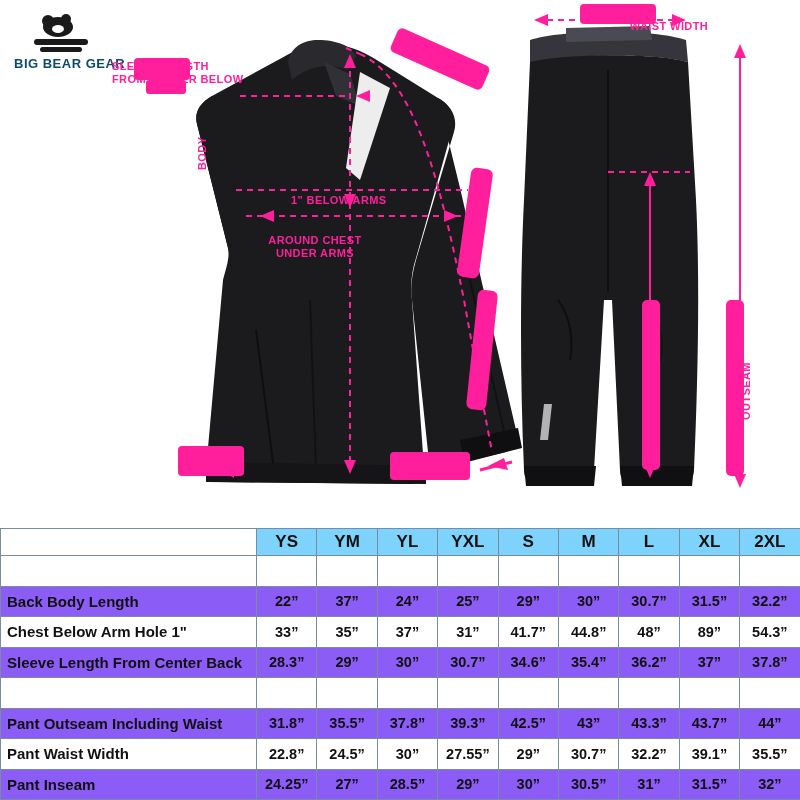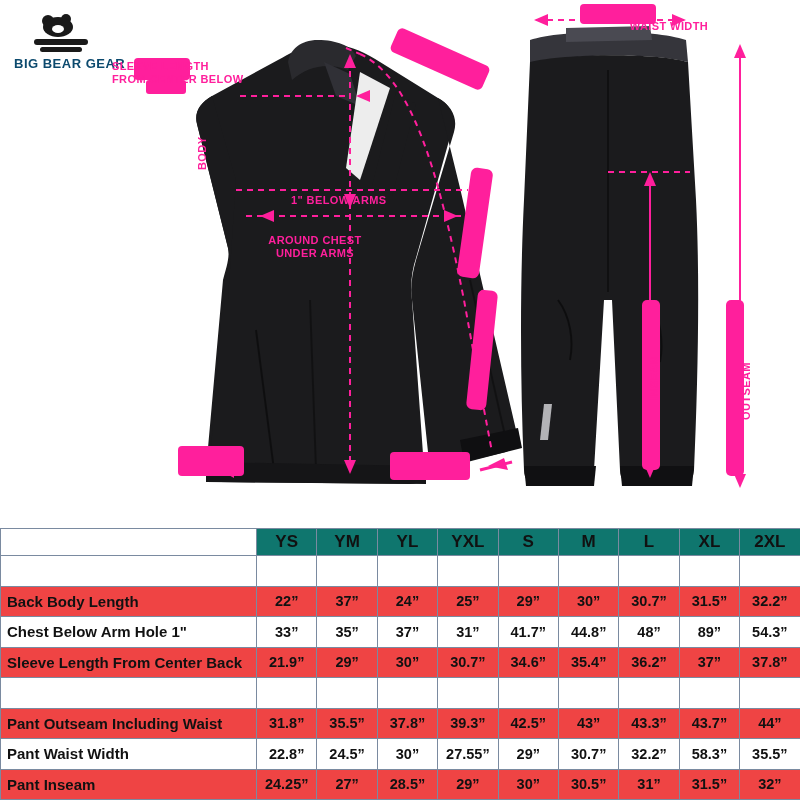--- a/index.html
+++ b/index.html
@@ -85,23 +85,23 @@
     height: 26px;
     text-align: center;
     font-weight: bold;
     color: #111111;
   }
   #size-table .rowlabel {
     text-align: left;
     padding-left: 6px;
     font-size: 15px;
   }
-  #size-table tr.shade td { background: #ef4444; margin-top: 43px; }
+  #size-table tr.shade td { background: #8b5cf6; margin-top: 43px; }
   #size-table tr.plain td { background: #ffffff; }
-  #size-table thead th { background: #0f766e; font-size: 17px; }
+  #size-table thead th { background: #7dd3fc; font-size: 17px; }
   #size-table thead th.blank { background: #ffffff; }
   .spacer-row td { height: 22px; background: #ffffff !important; }
 </style>
 </head>
 <body>
 
 <div id="illustration">
 
   <div class="logo">
     <svg class="logo-mark" viewBox="0 0 58 44">
@@ -315,21 +315,21 @@
       <td>31”</td>
       <td>41.7”</td>
       <td>44.8”</td>
       <td>48”</td>
       <td>89”</td>
       <td>54.3”</td>
     </tr>
 
     <tr class="shade">
       <td class="rowlabel">Sleeve Length From Center Back</td>
-      <td>21.9”</td>
+      <td>28.3”</td>
       <td>29”</td>
       <td>30”</td>
       <td>30.7”</td>
       <td>34.6”</td>
       <td>35.4”</td>
       <td>36.2”</td>
       <td>37”</td>
       <td>37.8”</td>
     </tr>
 
@@ -361,21 +361,21 @@
 
     <tr class="plain">
       <td class="rowlabel">Pant Waist Width</td>
       <td>22.8”</td>
       <td>24.5”</td>
       <td>30”</td>
       <td>27.55”</td>
       <td>29”</td>
       <td>30.7”</td>
       <td>32.2”</td>
-      <td>58.3”</td>
+      <td>39.1”</td>
       <td>35.5”</td>
     </tr>
 
     <tr class="shade">
       <td class="rowlabel">Pant Inseam</td>
       <td>24.25”</td>
       <td>27”</td>
       <td>28.5”</td>
       <td>29”</td>
       <td>30”</td>

